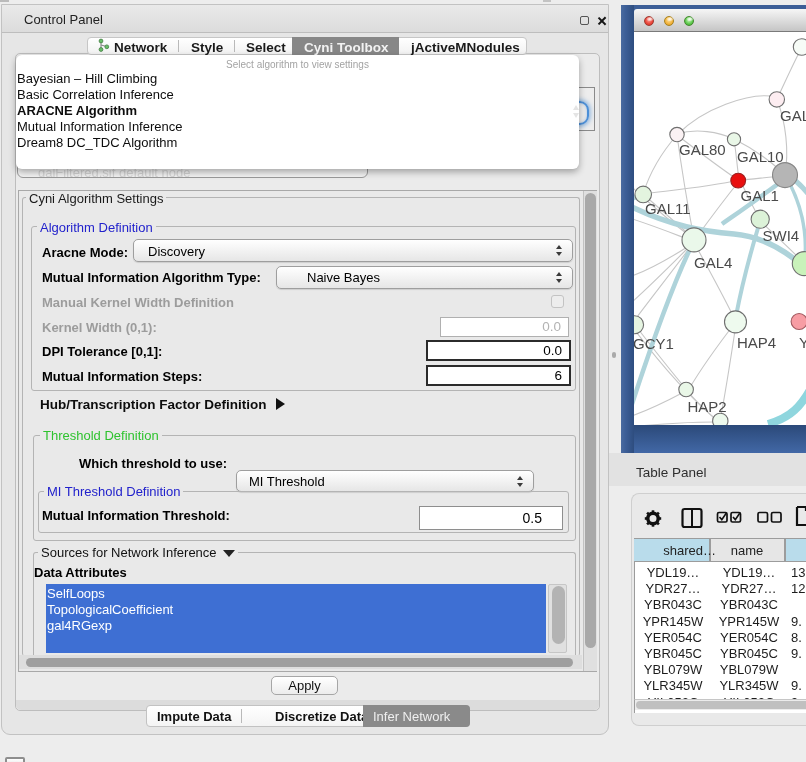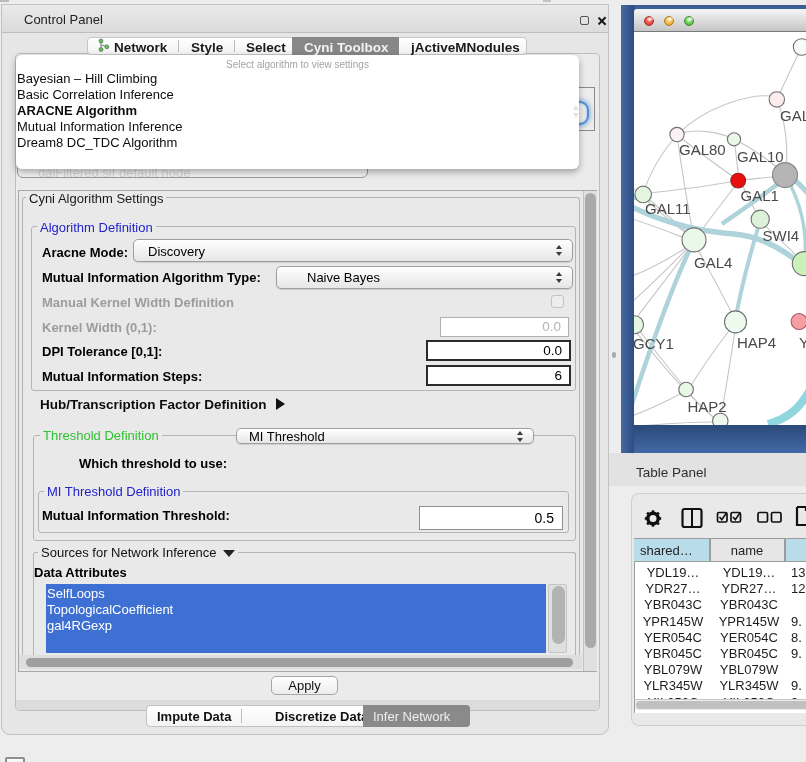--- a/index.html
+++ b/index.html
@@ -97,28 +97,28 @@
 
 <div class="abs b" style="left:42px; top:369px; font-size:13px; color:#000;">Mutual Information Steps:</div>
 <div class="abs" style="left:426px; top:364.5px; width:145px; height:21.5px; background:#fff; border:2px solid #2b2b2b; font-size:13.5px; color:#000; text-align:right; padding:1px 7px 0 0;">6</div>
 
 <div class="abs b" style="left:40px; top:397px; font-size:13.5px; color:#0d0d0d;">Hub/Transcription Factor Definition</div>
 <div class="abs" style="left:276px; top:398px; width:0; height:0; border-left:9px solid #111; border-top:6.5px solid transparent; border-bottom:6.5px solid transparent;"></div>
 
 <div class="abs" style="left:33px; top:435px; width:543px; height:106px; border:1px solid #b4b4b4; border-radius:3px;"></div>
 <div class="abs" style="left:40px; top:428px; font-size:13px; color:#2fc32f; background:#e9e9e9; padding:0 3px;">Threshold Definition</div>
 <div class="abs b" style="left:79px; top:456px; font-size:13px; color:#000;">Which threshold to use:</div>
-<div class="abs combo" style="left:236px; top:428px; width:298px; height:16px;">
+<div class="abs combo" style="left:236px; top:470px; width:298px; height:22px;">
   <span style="left:12px;" class="ctext">MI Threshold</span>
 </div>
 
 <div class="abs" style="left:38px; top:491px; width:531px; height:42px; border:1px solid #b4b4b4; border-radius:3px;"></div>
 <div class="abs" style="left:44px; top:484px; font-size:13px; color:#2222cc; background:#e9e9e9; padding:0 3px;">MI Threshold Definition</div>
 <div class="abs b" style="left:42px; top:508px; font-size:13px; color:#000;">Mutual Information Threshold:</div>
-<div class="abs" style="left:419px; top:506px; width:144px; height:24px; background:#fff; border:1px solid #8e8e8e; font-size:14px; color:#000; text-align:right; padding:3px 8px 0 0;">0.5</div>
+<div class="abs" style="left:419px; top:506px; width:144px; height:24px; background:#fff; border:1px solid #8e8e8e; font-size:14px; color:#000; text-align:right; padding:3px 20px 0 0;">0.5</div>
 
 <div class="abs" style="left:33px; top:552px; width:543px; height:108px; border:1px solid #b4b4b4; border-radius:3px; border-bottom:none;"></div>
 <div class="abs" style="left:38px; top:545px; font-size:13px; color:#111; background:#e9e9e9; padding:0 3px;">Sources for Network Inference <span style="display:inline-block; width:0; height:0; border-top:7px solid #222; border-left:6px solid transparent; border-right:6px solid transparent; margin-left:3px;"></span></div>
 <div class="abs b" style="left:34px; top:565px; font-size:13px; color:#000;">Data Attributes</div>
 
 <div class="abs" style="left:46px; top:584px; width:500px; height:69px; background:#3e6fd3; color:#fff; font-size:13px; line-height:16.2px; padding:2px 0 0 1px;">
   <div>SelfLoops</div>
   <div>TopologicalCoefficient</div>
   <div>gal4RGexp</div>
 </div>
@@ -269,21 +269,21 @@
     <rect x="140.5" y="19.5" width="9.5" height="9.5" rx="1.5"></rect>
   </g>
   <path d="M 166,14 h 9 v 4" fill="none" stroke="#111" stroke-width="2.2"></path>
   <path d="M 166,14 v 18 h 12" fill="none" stroke="#111" stroke-width="2.2"></path>
 </svg>
 
 <div class="abs" style="left:634px; top:538px; width:172px; height:24px; border-top:1px solid #9c9c9c; border-bottom:1px solid #9c9c9c; background:#b9dceb;"></div>
 <div class="abs" style="left:710px; top:539px; width:74px; height:22px; background:#e6e6e6;"></div>
 <div class="abs" style="left:709px; top:539px; width:1.5px; height:22px; background:#9c9c9c;"></div>
 <div class="abs" style="left:784px; top:539px; width:1.5px; height:22px; background:#9c9c9c;"></div>
-<div class="abs" style="left:640px; top:543px; width:76px; font-size:13px; color:#222; text-align:left;">shared…</div>
+<div class="abs" style="left:640px; top:543px; width:76px; font-size:13px; color:#222; text-align:right;">shared…</div>
 <div class="abs" style="left:710px; top:543px; width:74px; font-size:13px; color:#222; text-align:center;">name</div>
 
 <div class="abs" style="left:634px; top:562px; width:172px; height:137px; background:#fff; border-left:1px solid #9b9b9b; overflow:hidden; font-size:13px; color:#1d1d1d;">
   <div style="position:absolute; left:0; top:3px; width:76px; text-align:center; line-height:16.2px;">
     YDL19…<br>YDR27…<br>YBR043C<br>YPR145W<br>YER054C<br>YBR045C<br>YBL079W<br>YLR345W<br>YIL052C
   </div>
   <div style="position:absolute; left:76px; top:3px; width:76px; text-align:center; line-height:16.2px;">
     YDL19…<br>YDR27…<br>YBR043C<br>YPR145W<br>YER054C<br>YBR045C<br>YBL079W<br>YLR345W<br>YIL052C
   </div>
   <div style="position:absolute; left:156px; top:3px; width:20px; line-height:16.2px;">

